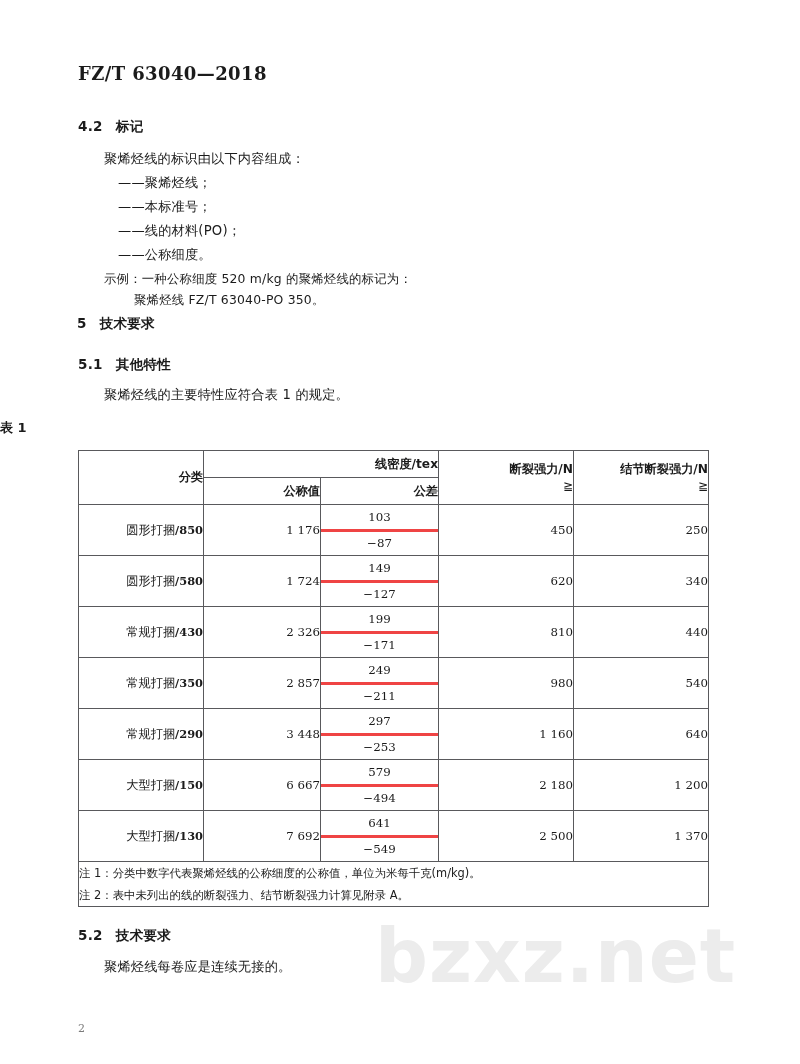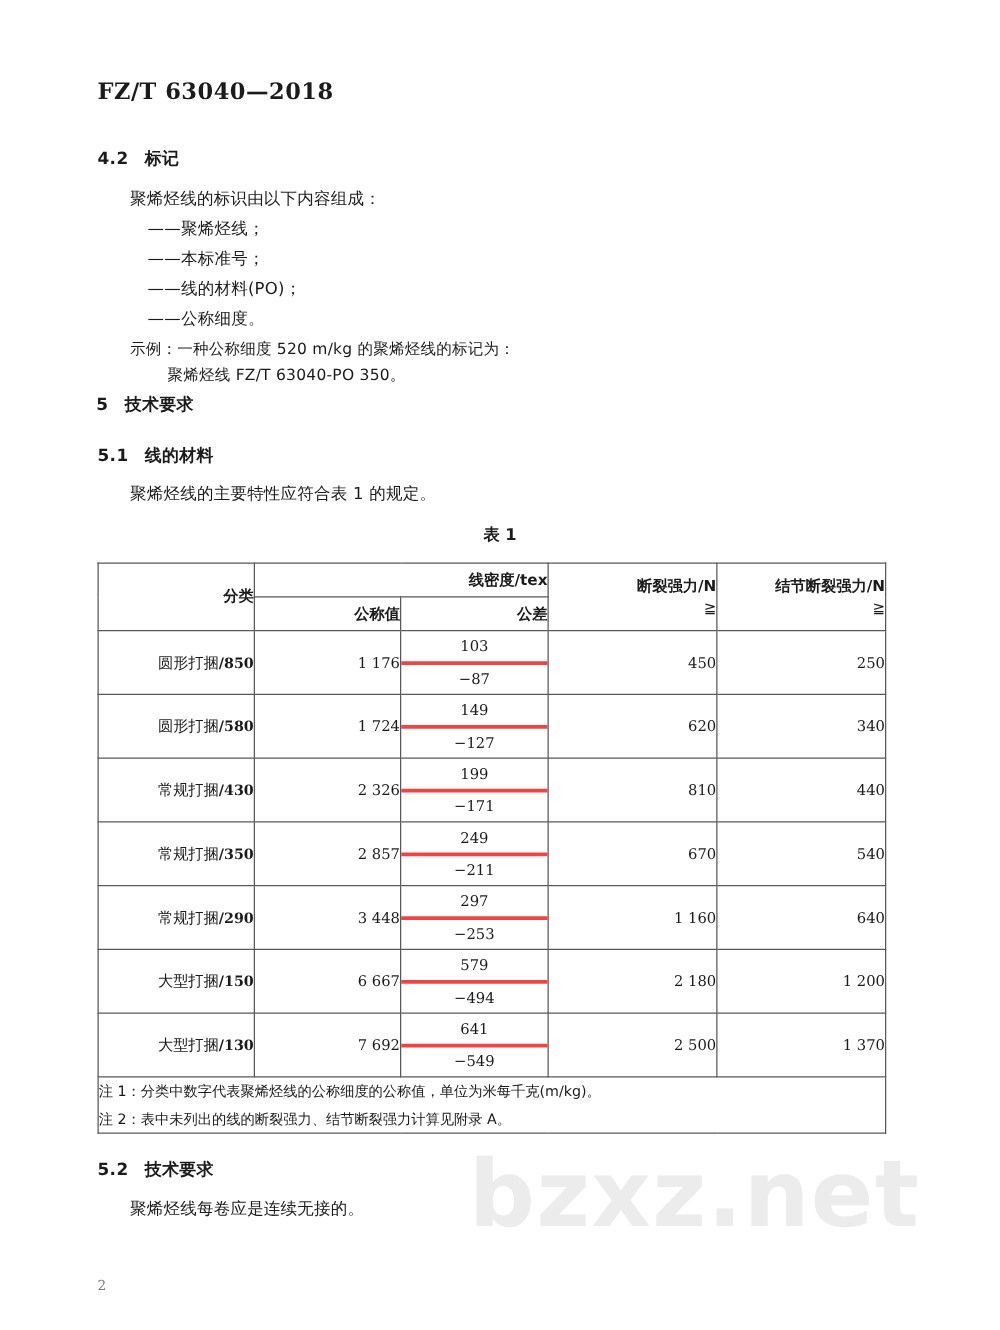--- a/index.html
+++ b/index.html
@@ -75,21 +75,20 @@
     letter-spacing: 0.2px;
     white-space: nowrap;
   }
 
   
   .table-caption {
     position: absolute;
     left: 0;
     top: 419px;
     width: 800px;
-    text-align: center;
     font-size: 13px;
     font-weight: bold;
   }
   .tbl-wrap {
     position: absolute;
     left: 78px;
     top: 450px;
     width: 630px;
   }
   table.spec {
@@ -174,21 +173,21 @@
   <div class="dash-item" style="left:118px; top:246px;">——公称细度。</div>
 
   <div class="example" style="left:104px; top:271px;">示例：一种公称细度 520 m/kg 的聚烯烃线的标记为：</div>
   <div class="example" style="left:134px; top:292px;">聚烯烃线 FZ/T 63040-PO 350。</div>
 
   <div class="clause-head" style="left:77px; top:315px;">
     <span class="num">5</span><span>技术要求</span>
   </div>
 
   <div class="clause-head" style="left:78px; top:356px;">
-    <span class="num">5.1</span><span>线的材料</span>
+    <span class="num">5.1</span><span>其他特性</span>
   </div>
   <div class="para" style="left:104px; top:386px;">聚烯烃线的主要特性应符合表 1 的规定。</div>
 
   <div class="table-caption">表 1</div>
 
   <div class="tbl-wrap">
     <table class="spec">
       <colgroup>
         <col style="width:125px">
         <col style="width:117px">
@@ -257,21 +256,21 @@
 
         <tr>
           <td class="cat-cell"><span>常规打捆</span><span class="cat-num">/350</span></td>
           <td class="nom-cell">2 857</td>
           <td class="tol-cell">
             <div class="tol-inner">
               <div class="tol-plus">249</div>
               <div class="tol-minus">−211</div>
             </div>
           </td>
-          <td class="force-cell">670</td>
+          <td class="force-cell">980</td>
           <td class="force-cell">540</td>
         </tr>
 
         <tr>
           <td class="cat-cell"><span>常规打捆</span><span class="cat-num">/290</span></td>
           <td class="nom-cell">3 448</td>
           <td class="tol-cell">
             <div class="tol-inner">
               <div class="tol-plus">297</div>
               <div class="tol-minus">−253</div>

